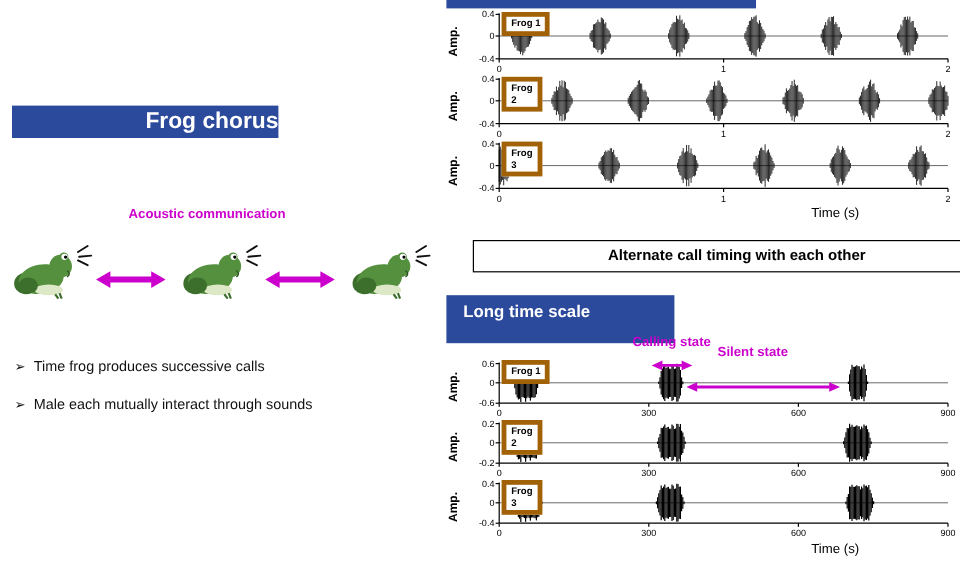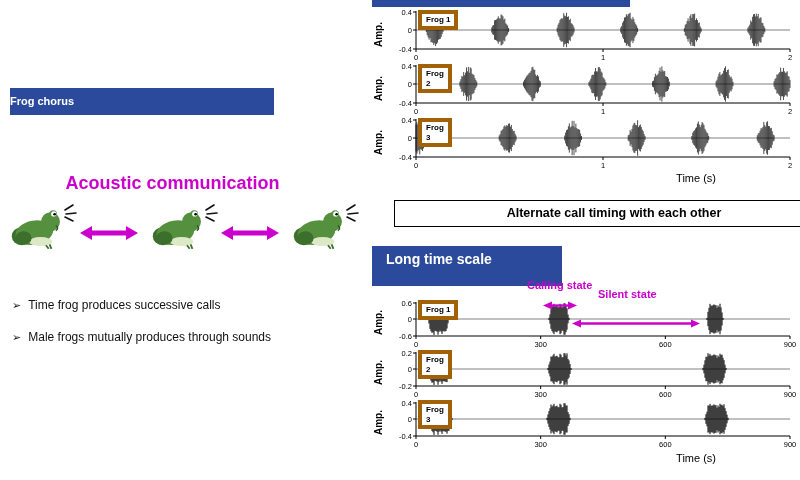--- a/index.html
+++ b/index.html
@@ -2,24 +2,24 @@
 <html style="--blue: #2b4a9b; --magenta: #cc00cc;"><head>
 <meta charset="utf-8">
 <style>
   *{box-sizing:border-box;margin:0;padding:0}
   html,body{width:800px;height:480px}
   body{font-family:"Liberation Sans",sans-serif;background:#fff;color:#000}
   .page{position:relative;width:800px;height:480px;overflow:hidden;background:#fff}
   .blue{background:var(--blue,#2b4a9b)}
 
   
-  .title-box{position:absolute;left:10px;top:88px;width:264px;height:27px;color:#fff;
-             font-weight:bold;font-size:11px;text-align:left;line-height:27px}
+  .title-box{position:absolute;left:10px;top:88px;width:222px;height:27px;color:#fff;
+             font-weight:bold;font-size:19px;text-align:right;line-height:27px}
   .subtitle{position:absolute;left:0;top:173px;width:345px;text-align:center;
-            color:var(--magenta,#cc00cc);font-weight:bold;font-size:18px}
+            color:var(--magenta,#cc00cc);font-weight:bold;font-size:11px}
   .frog-row{position:absolute;left:10px;top:202px;width:338px;height:58px;
             display:flex;align-items:center;justify-content:space-between}
   .frog-unit{position:relative;width:56px;height:46px}
   .sound-marks{position:absolute;right:-11px;top:-5px}
   .row-arrow{color:var(--magenta,#cc00cc);display:flex;align-items:center;margin-top:4px}
   .bullets{position:absolute;left:12px;top:298px;width:360px;font-size:12px;color:#111}
   .bullet{display:flex;gap:7px;margin-bottom:18px;align-items:baseline}
   .bullet .mk{font-size:11px}
 
   
@@ -131,21 +131,21 @@
     </div>
   </div>
 
   <div class="bullets">
     <div class="bullet">
       <span class="mk">➢</span>
       <span>Time frog produces successive calls</span>
     </div>
     <div class="bullet">
       <span class="mk">➢</span>
-      <span>Male frogs mutually produces through sounds</span>
+      <span>Male each mutually interact through sounds</span>
     </div>
   </div>
 
   <div class="right-col">
 
     <div class="top-sliver blue"></div>
 
     <div id="short-panels" class="panels">
         <div class="wave-panel short">
           <div class="amp-label">Amp.</div>

